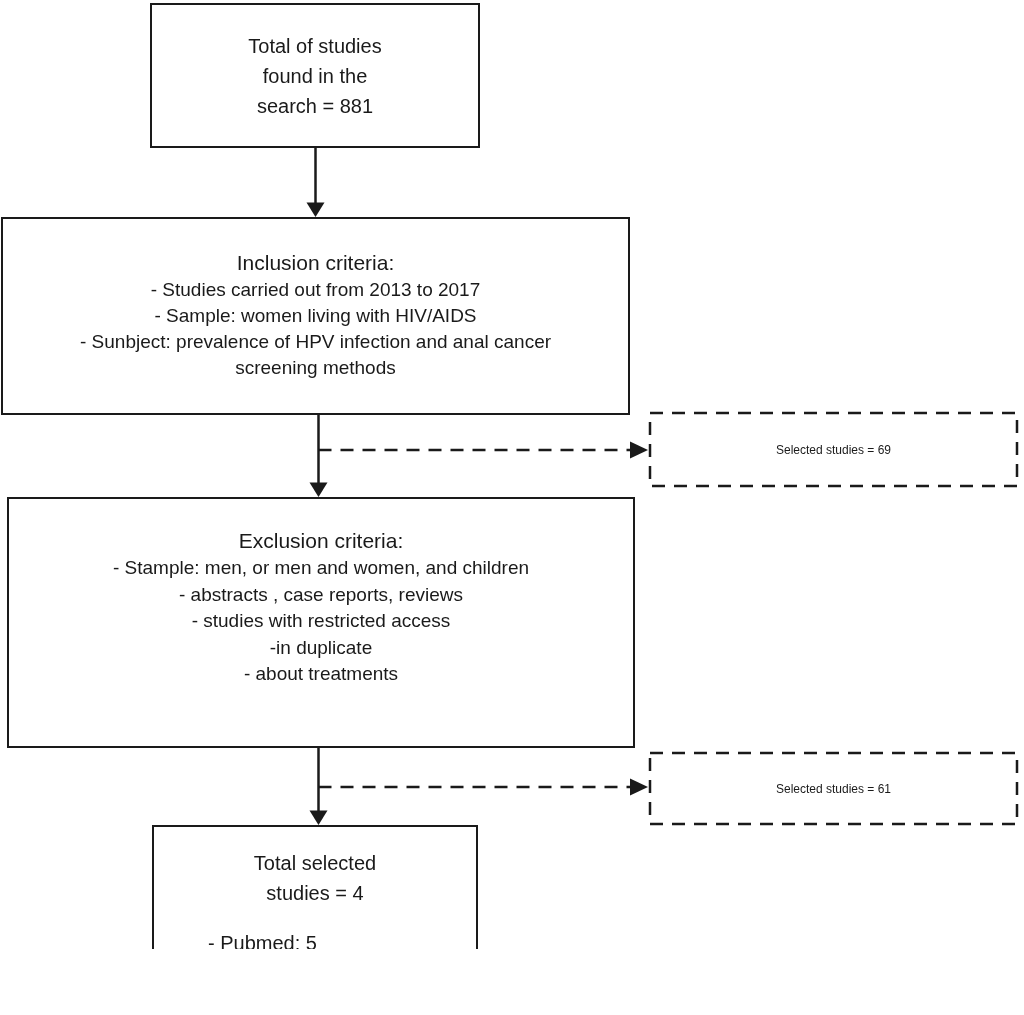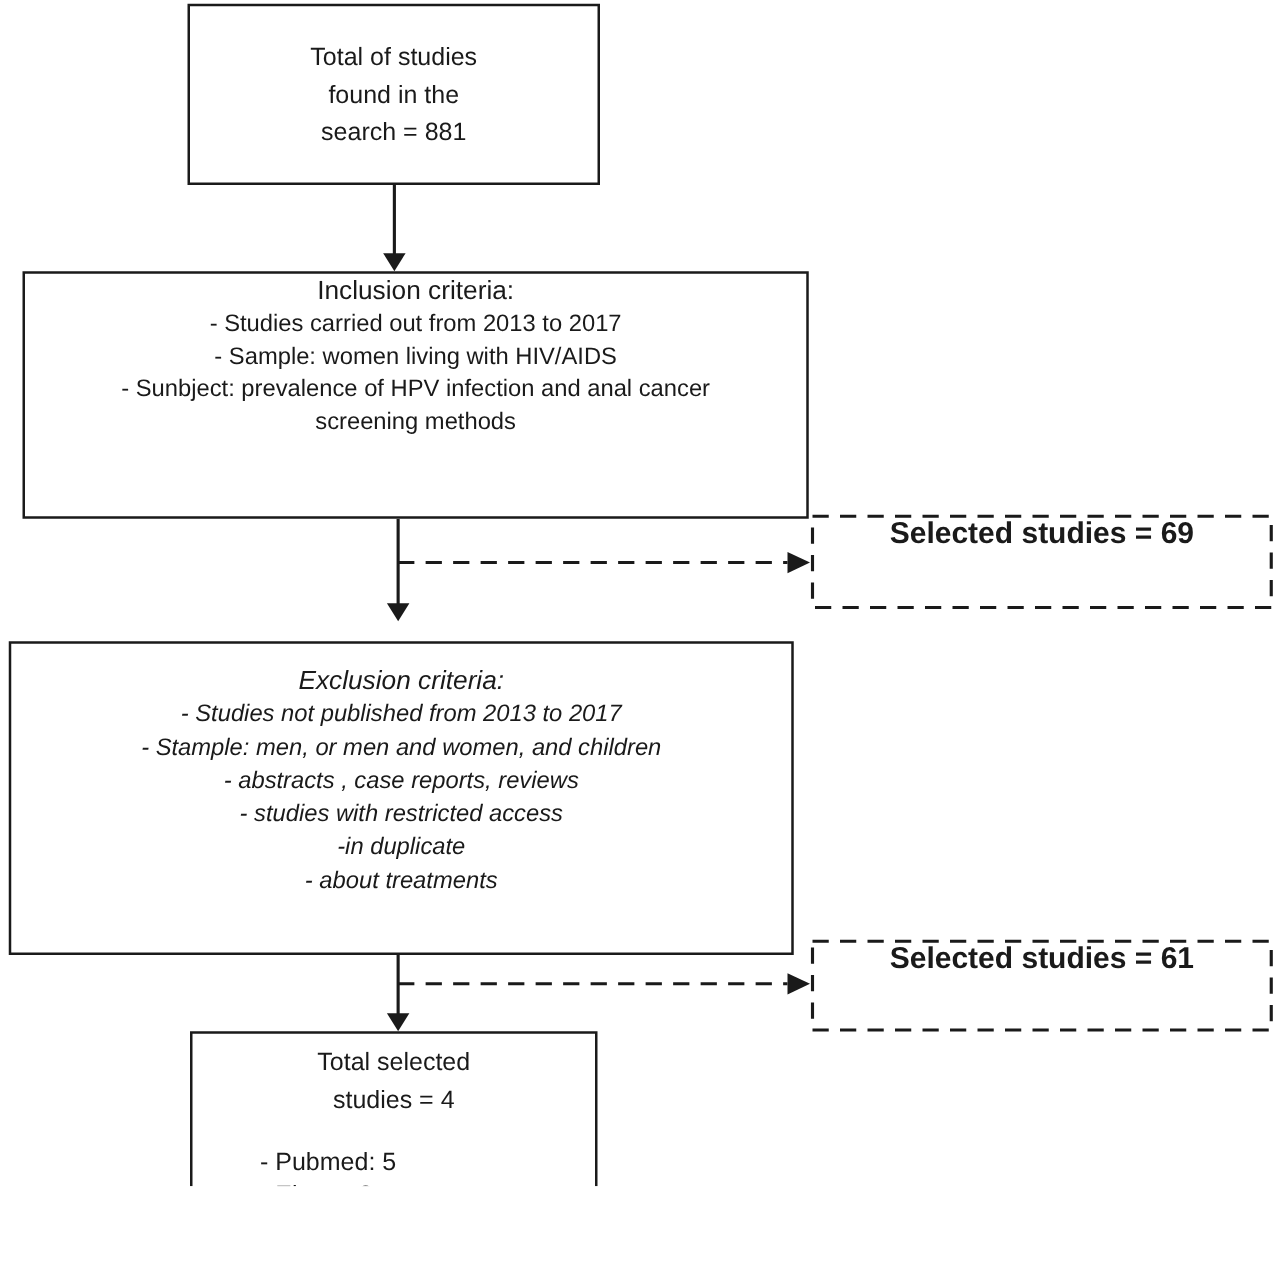--- a/index.html
+++ b/index.html
@@ -12,39 +12,39 @@
   .box {
     position:absolute; box-sizing:border-box; border:2px solid #1a1a1a;
     text-align:center; background:#ffffff;
   }
   .box-total-found {
     left:150px; top:3px; width:330px; height:145px;
     display:flex; flex-direction:column; justify-content:center;
     font-size:20px; line-height:30px;
   }
   .box-inclusion {
-    left:18px; top:217px; width:629px; height:198px; 
+    left:1px; top:217px; width:629px; height:198px; padding-top:30px;
   }
   .box-exclusion {
-    left:7px; top:513px; width:628px; height:251px; padding-top:16px;font-style:italic;
+    left:7px; top:497px; width:628px; height:251px; padding-top:28px;
   }
   .box-total-selected {
-    left:152px; top:825px; width:326px; height:185px; padding-top:8px;
+    left:152px; top:825px; width:326px; height:185px; padding-top:21px;
   }
   .box-title { font-size:21px; line-height:28px; }
   .crit-line { font-size:19px; line-height:26px;text-align:center; }
   .excl-line { font-size:19px; line-height:26.5px; }
   .header-line { font-size:20px; line-height:30px; }
   .spacer { height:22px; }
   .source-line {
     font-size:20px; line-height:26px; text-align:left; margin-left:54px;
   }
   .dashed-label {
-    position:absolute; display:flex; justify-content:center;
-    font-size:24px; text-align:center;font-weight:bold;
+    position:absolute; display:flex; align-items:center; justify-content:center;
+    font-size:12px; text-align:center;
   }
   .dashed-label-69 { left:650px; top:413px; width:367px; height:73px; }
   .dashed-label-61 { left:650px; top:753px; width:367px; height:71px; }
 </style>
 </head>
 <body>
 
 <div class="canvas">
 
   <svg class="connectors" viewBox="0 0 1024 1015" xmlns="http://www.w3.org/2000/svg">
@@ -81,21 +81,20 @@
     <div class="crit-line">- Sunbject: prevalence of HPV infection and anal cancer</div>
     <div class="crit-line">screening methods</div>
   </div>
 
   <div class="dashed-label dashed-label-69">
     <span>Selected studies = 69</span>
   </div>
 
   <div class="box box-exclusion">
     <div class="box-title">Exclusion criteria:</div>
-    <div class="excl-line">- Studies not published from 2013 to 2017</div>
     <div class="excl-line">- Stample: men, or men and women, and children</div>
     <div class="excl-line">- abstracts , case reports, reviews</div>
     <div class="excl-line">- studies with restricted access</div>
     <div class="excl-line">-in duplicate</div>
     <div class="excl-line">- about treatments</div>
   </div>
 
   <div class="dashed-label dashed-label-61">
     <span>Selected studies = 61</span>
   </div>

